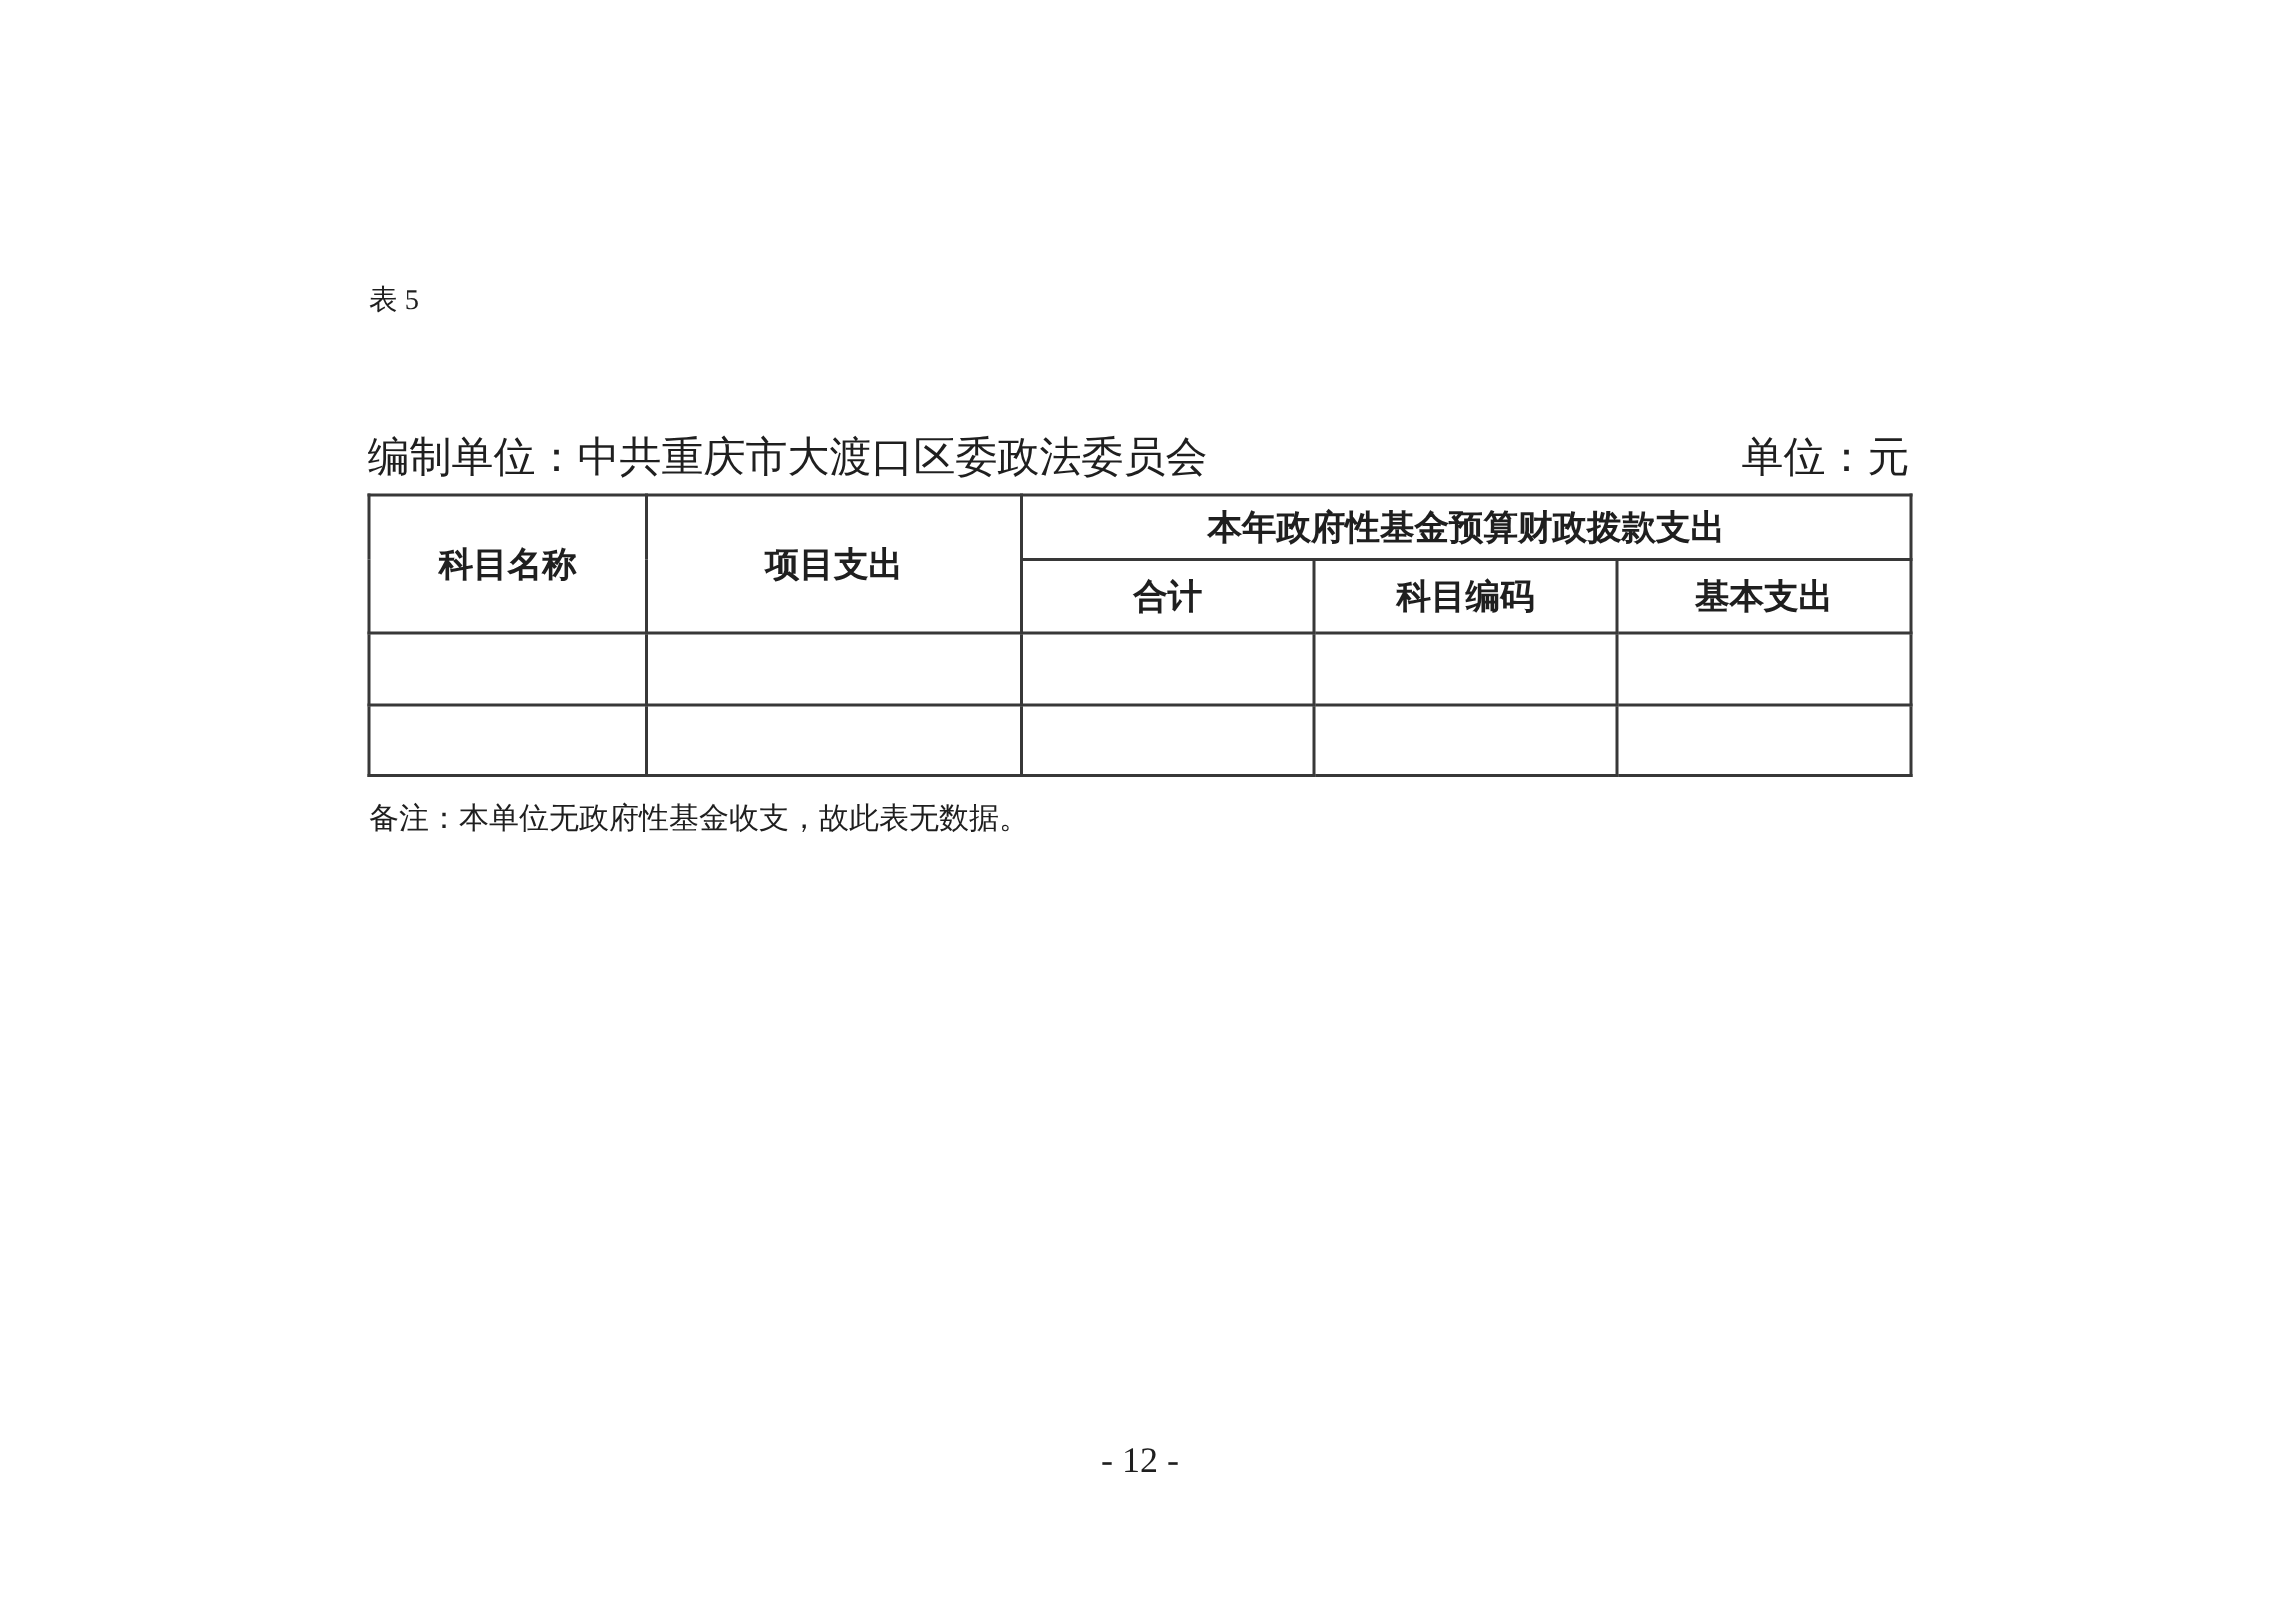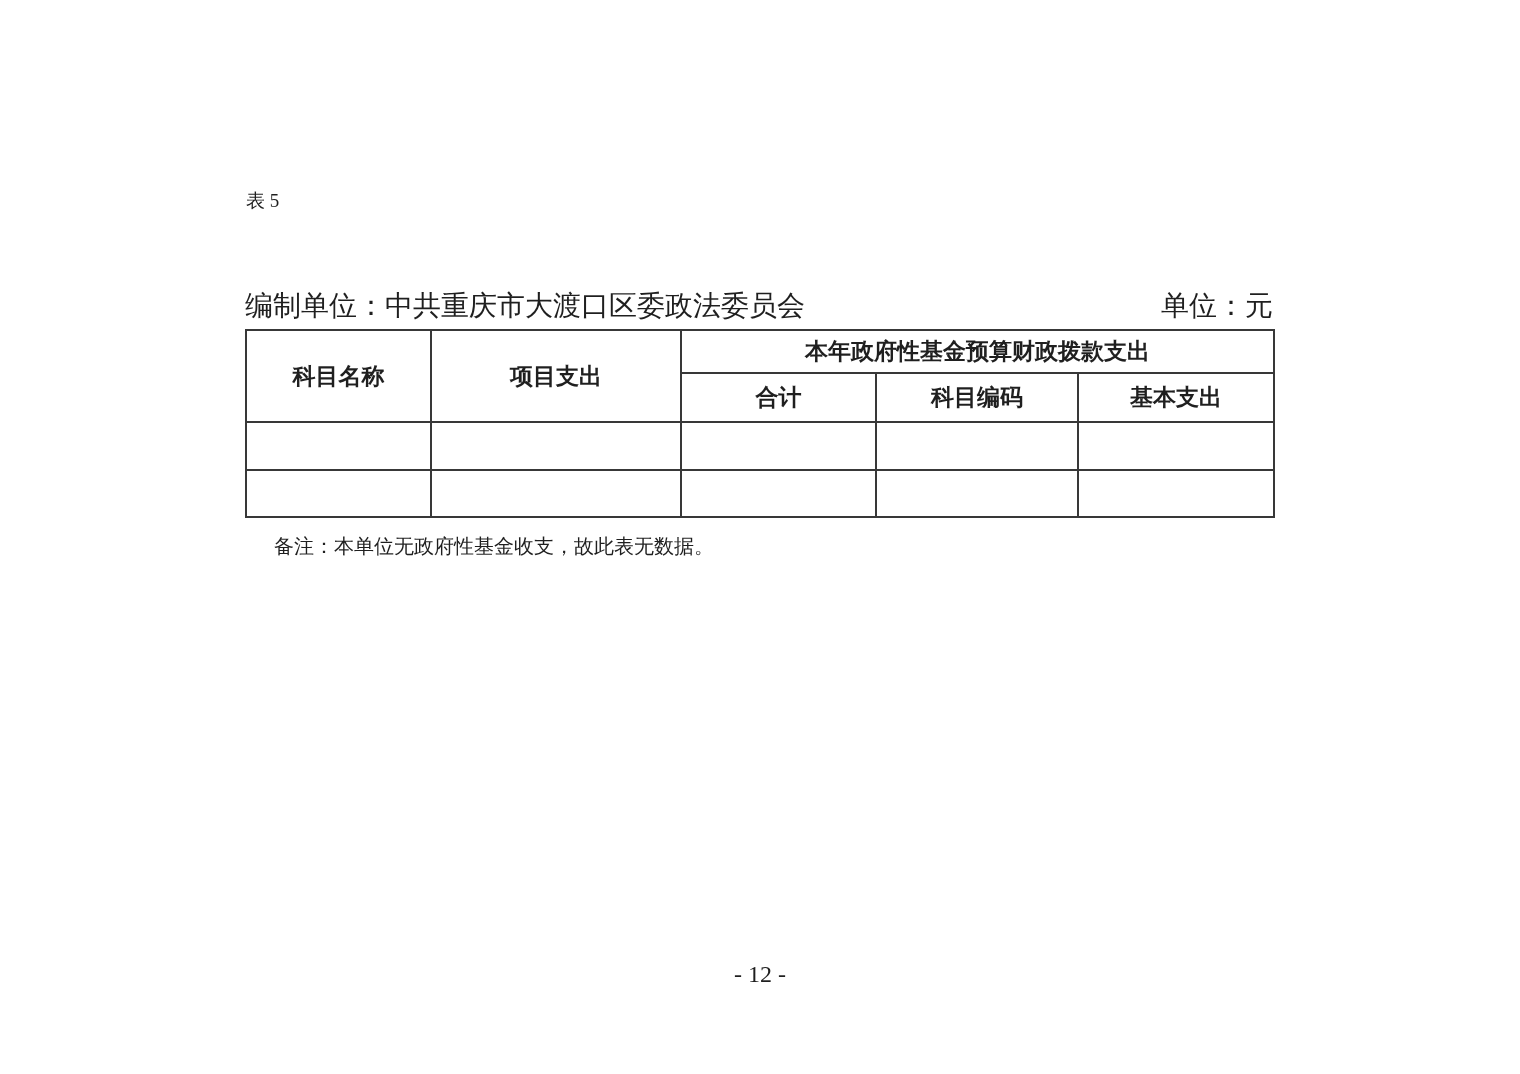--- a/index.html
+++ b/index.html
@@ -73,21 +73,20 @@
   tr.hdr-row-1 { height: 43px; }
   tr.hdr-row-2 { height: 49px; }
   tr.body-row-1 { height: 48px; }
   tr.body-row-2 { height: 47px; }
   .note {
     position: absolute;
     left: 246px;
     top: 534px;
     font-size: 20px;
     line-height: 24px;
-    margin-left: 28px;
   }
   .page-number {
     position: absolute;
     left: 0;
     top: 963px;
     width: 1520px;
     text-align: center;
     font-size: 24px;
     line-height: 22px;
   }

